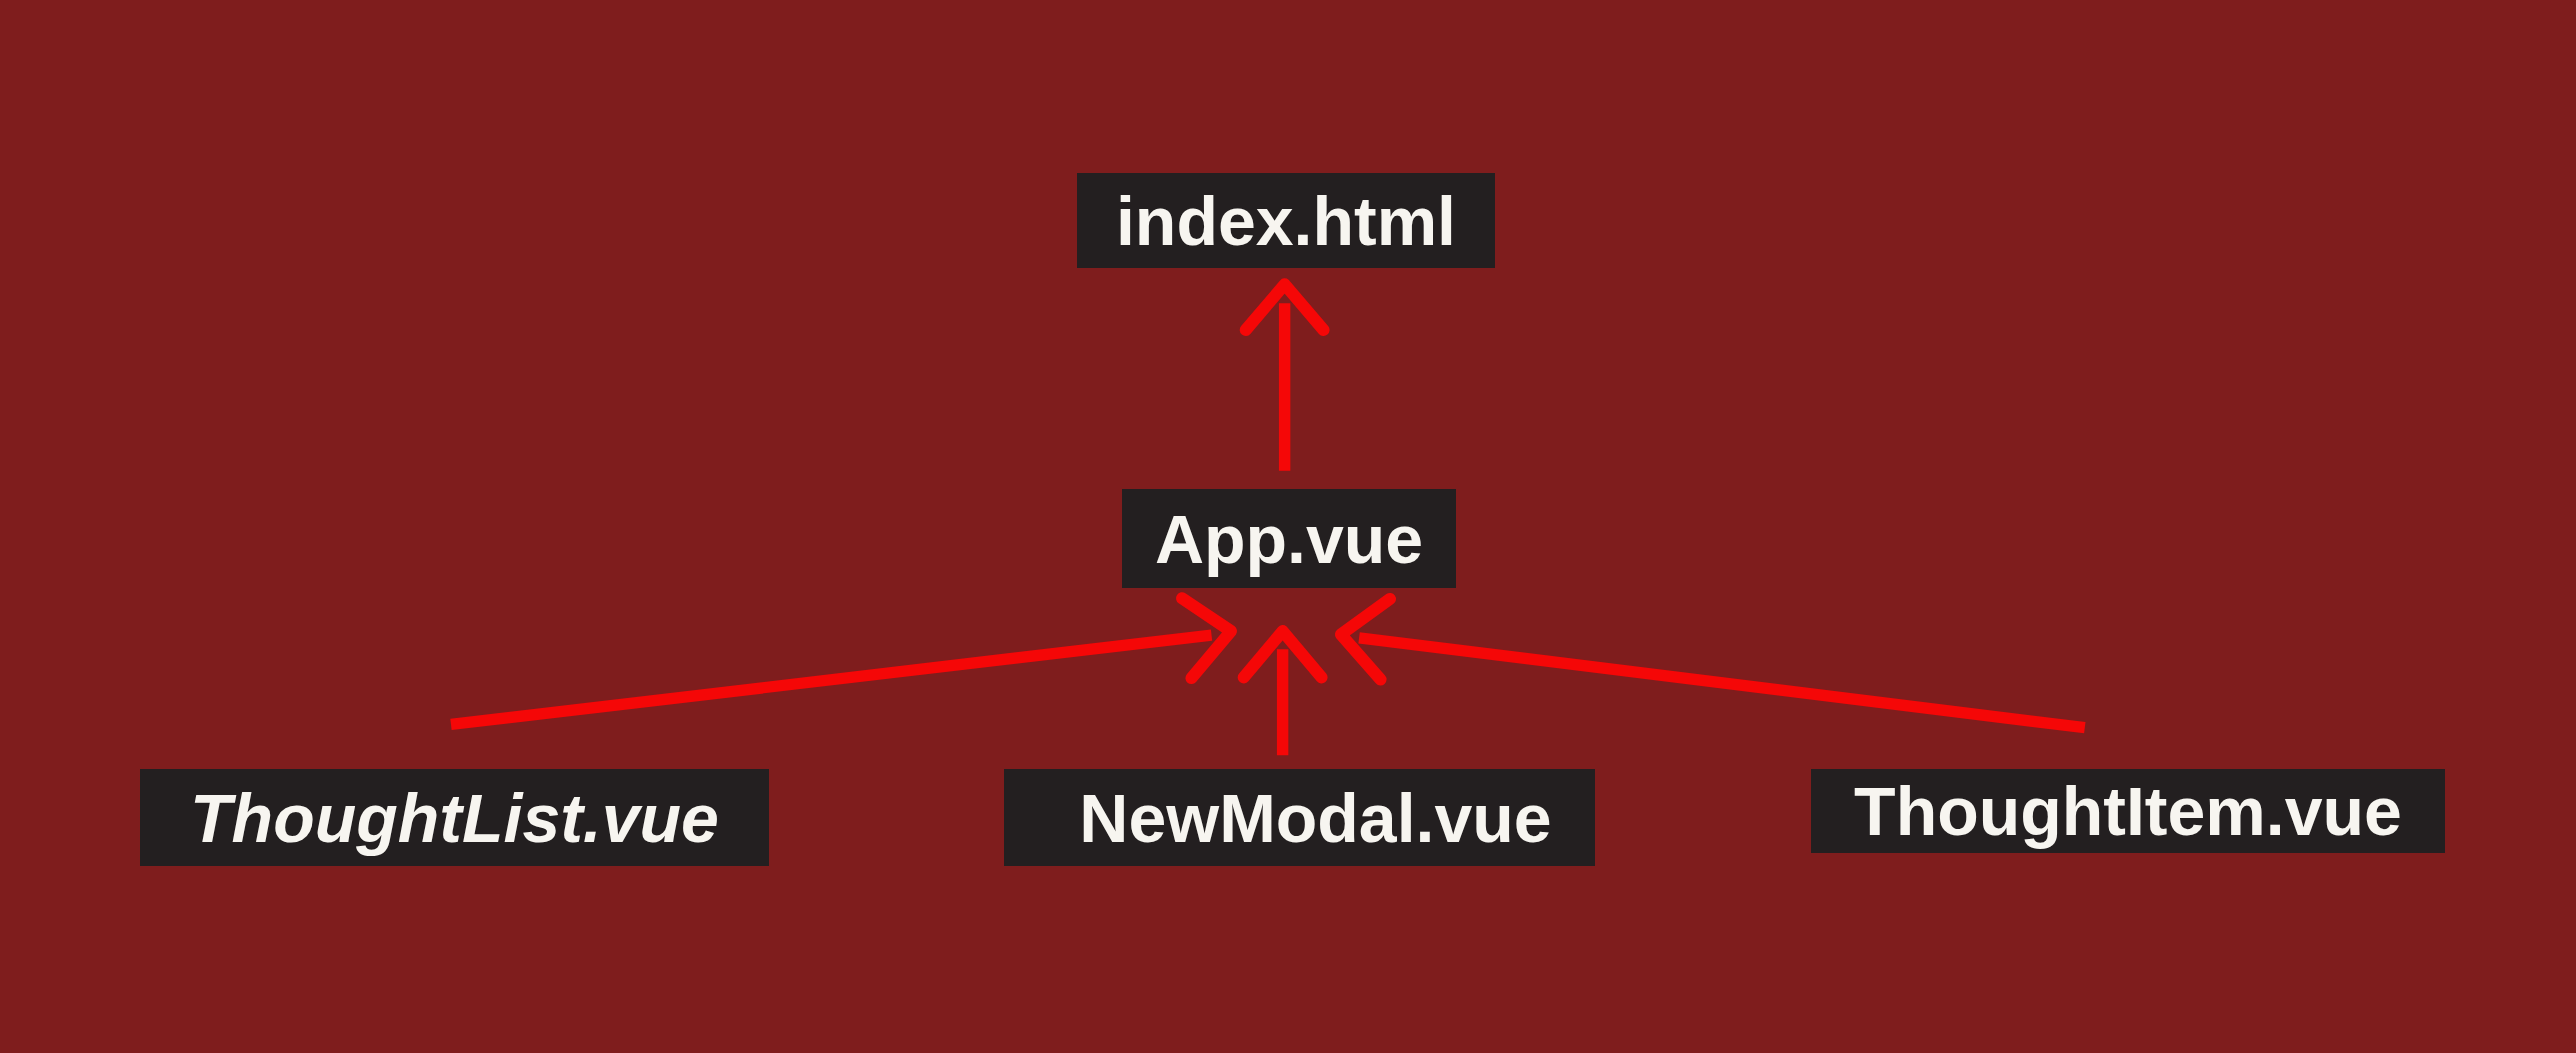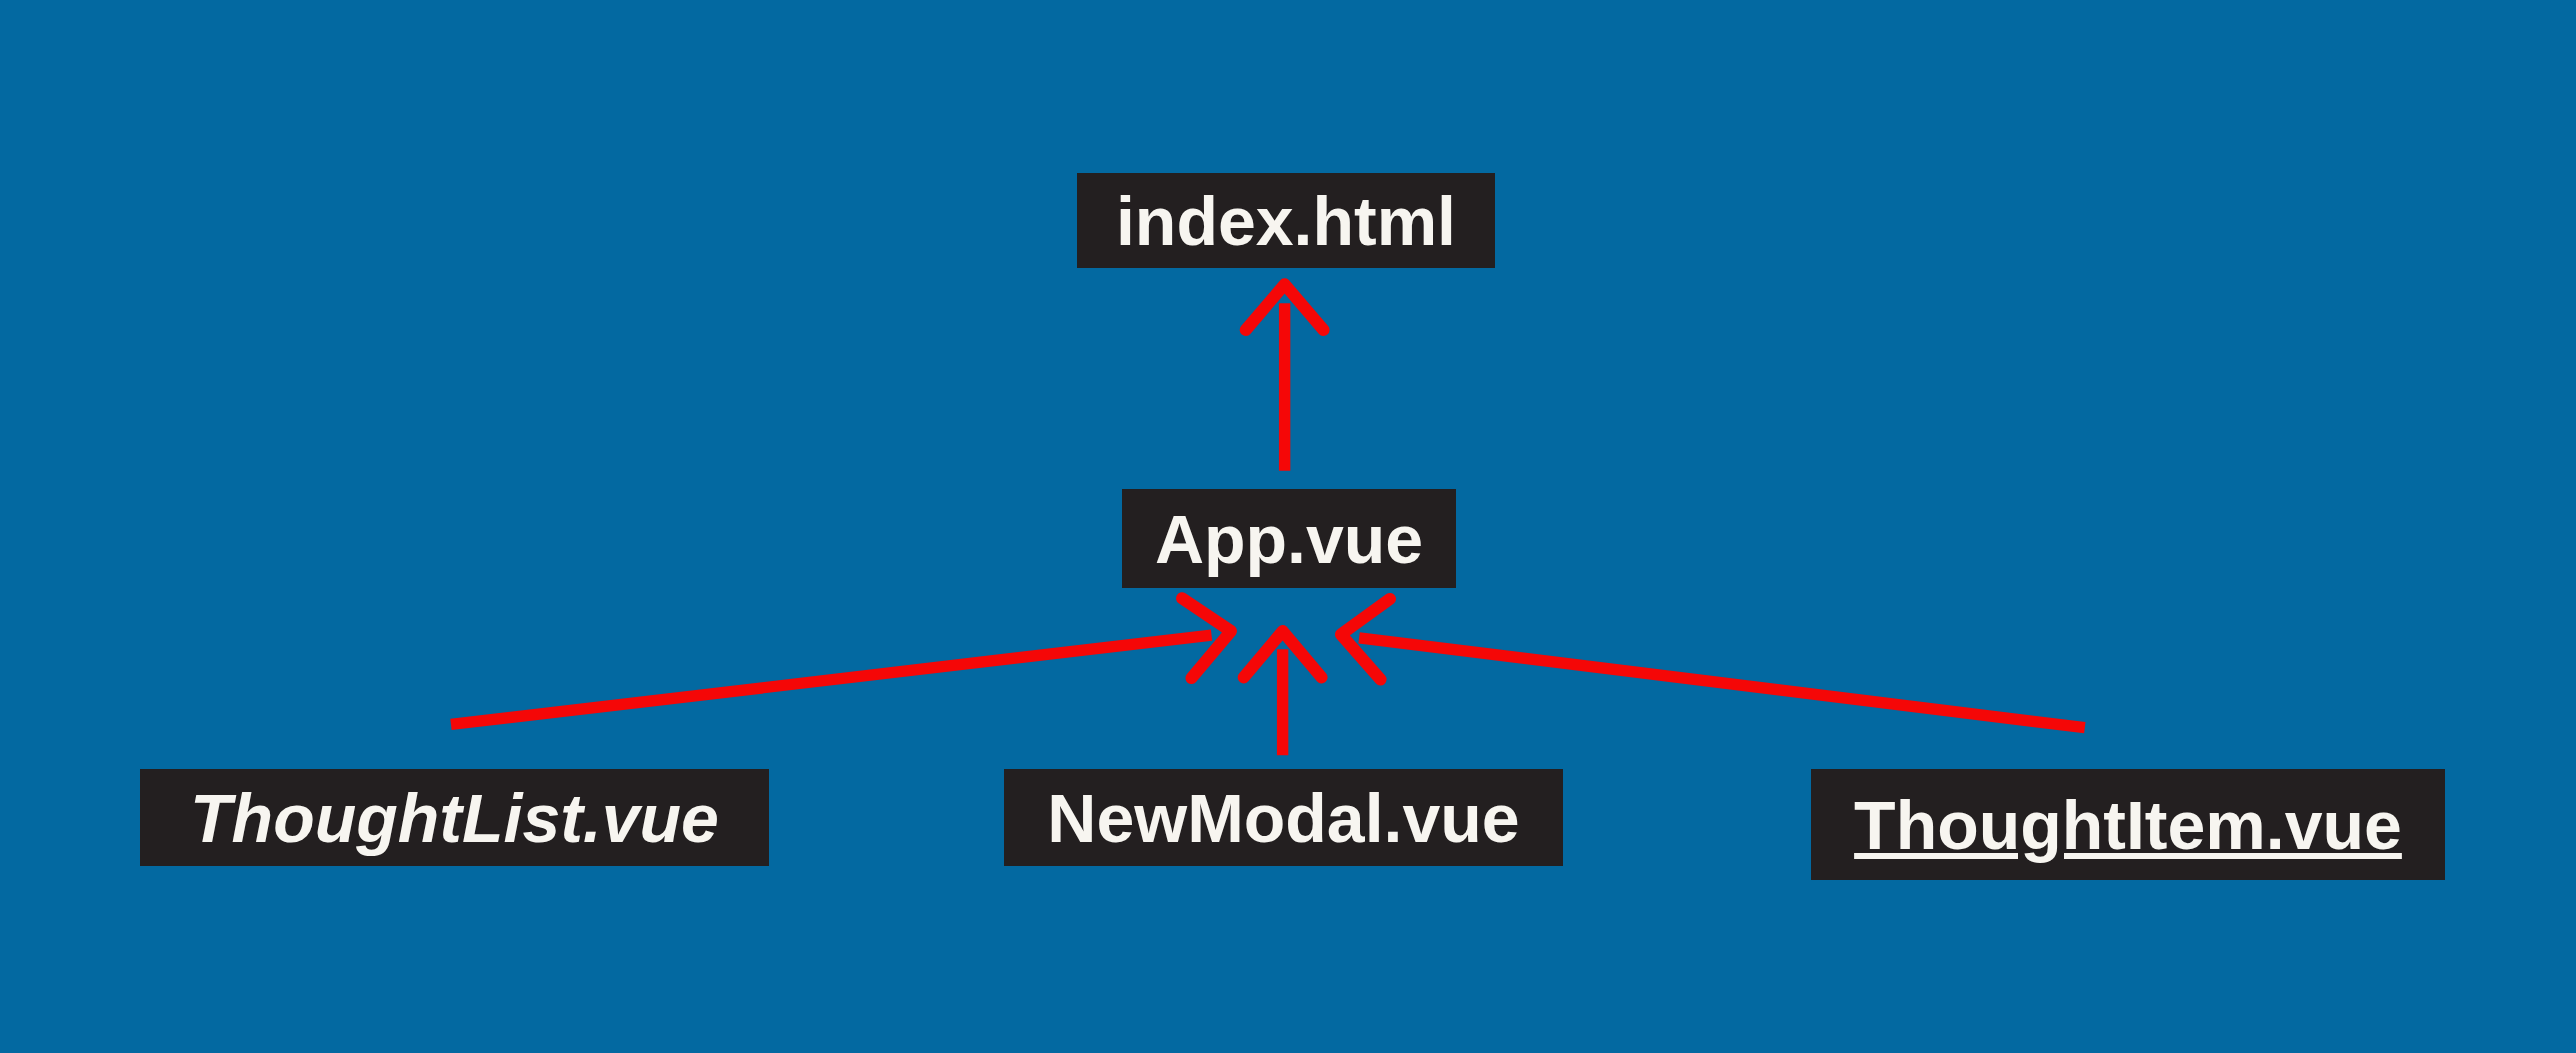--- a/index.html
+++ b/index.html
@@ -4,42 +4,42 @@
 <style>
   html, body {
     margin: 0;
     padding: 0;
     background: #ffffff;
   }
   #canvas {
     position: relative;
     width: 2576px;
     height: 1053px;
-    background: #0369a1;
+    background: #7f1d1d;
     overflow: hidden;
     font-family: "Liberation Sans", "DejaVu Sans", sans-serif;
   }
   .node {
     position: absolute;
     background: #231f20;
     color: #f7f5f0;
     display: flex;
     align-items: center;
     justify-content: center;
     font-weight: bold;
     font-size: 68px;
     line-height: 1;
     letter-spacing: 0px;
     white-space: nowrap;
   }
   #node-index-html      { left: 1077px; top: 173px;  width: 418px; height: 95px; }
   #node-app-vue         { left: 1122px; top: 489px;  width: 334px; height: 99px; }
   #node-thoughtlist-vue { left: 140px;  top: 769px; width: 629px; height: 97px; font-style: italic; }
-  #node-newmodal-vue    { left: 1004px; top: 769px; width: 559px; height: 97px; }
-  #node-thoughtitem-vue { left: 1811px; top: 769px; width: 634px; height: 111px; text-decoration: underline; }
+  #node-newmodal-vue    { left: 1004px; top: 769px; width: 559px; height: 97px; padding-left: 32px; }
+  #node-thoughtitem-vue { left: 1811px; top: 769px; width: 634px; height: 84px; }
   #arrows-layer {
     position: absolute;
     left: 0; top: 0;
     width: 2576px;
     height: 1053px;
   }
   .arrow-shaft {
     fill: none;
     stroke-width: 17px;
     stroke-linecap: butt;

